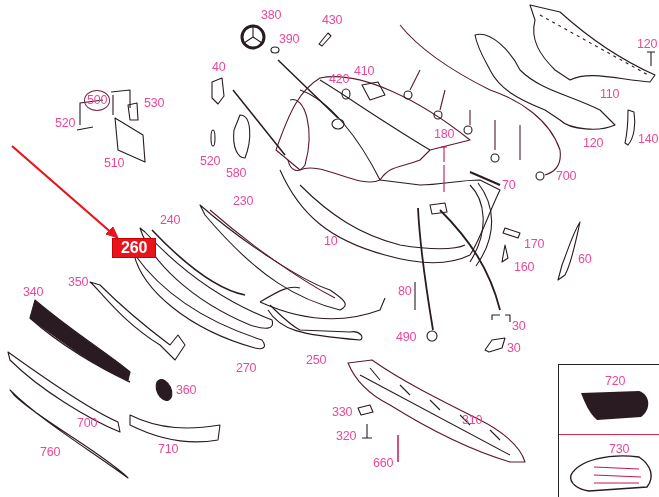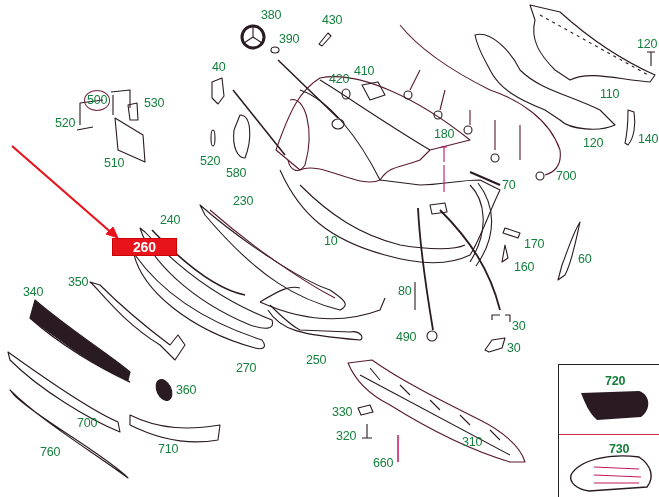--- a/index.html
+++ b/index.html
@@ -1,29 +1,29 @@
 <!DOCTYPE html>
 <html><head>
 <meta charset="utf-8">
 <style>
   html, body { margin: 0; padding: 0; background: #ffffff; }
   body { width: 659px; height: 497px; position: relative; overflow: hidden;
          font-family: "Liberation Sans", sans-serif; }
   #diagram { position: absolute; left: 0; top: 0; width: 659px; height: 497px; }
   .part-svg { position: absolute; left: 0; top: 0; width: 659px; height: 497px; }
-  .lbl { position: absolute; font-size: 12.5px; color: #15803d; line-height: 1; white-space: nowrap;
+  .lbl { position: absolute; font-size: 12.5px; color: #ec4899; line-height: 1; white-space: nowrap;
          letter-spacing: -0.2px; cursor: pointer; }
-  .lbl.highlight { background: #e8141b; color: #ffffff; font-weight: bold; padding: 1px 20px;
-                   border: 1px solid #c00; font-size: 14px; }
+  .lbl.highlight { background: #e8141b; color: #ffffff; font-weight: bold; padding: 1px 8px;
+                   border: 1px solid #c00; font-size: 16px; }
   .lbl.circled { border: 1px solid #7a2a44; border-radius: 50%; padding: 3px 2px; }
   .inset { position: absolute; left: 558px; top: 364px; width: 104px; height: 136px;
            border-left: 1px solid #222; border-top: 1px solid #222; background: #fff; }
   .inset-divider { position: absolute; left: 0; top: 69px; width: 104px; height: 0;
                    border-top: 1.5px solid #d62a4e; }
-  .inset .lbl { position: absolute; font-weight: bold; }
+  .inset .lbl { position: absolute; }
 </style>
 </head>
 <body>
 
 <div id="diagram">
 
   <svg class="part-svg" viewBox="0 0 659 497">
     <g fill="none" stroke="#2a1a22" stroke-width="1.1" stroke-linejoin="round">
 
       <g>
@@ -148,21 +148,21 @@
   <span class="lbl" style="left:583px;top:137px">120</span>
   <span class="lbl" style="left:638px;top:133px">140</span>
   <span class="lbl" style="left:514px;top:261px">160</span>
   <span class="lbl" style="left:524px;top:238px">170</span>
   <span class="lbl" style="left:434px;top:128px">180</span>
   <span class="lbl" style="left:233px;top:195px">230</span>
   <span class="lbl" style="left:160px;top:214px">240</span>
   <span class="lbl" style="left:306px;top:354px">250</span>
   <span class="lbl highlight" style="left:112px;top:238px">260</span>
   <span class="lbl" style="left:236px;top:362px">270</span>
-  <span class="lbl" style="left:462px;top:436px">310</span>
+  <span class="lbl" style="left:462px;top:414px">310</span>
   <span class="lbl" style="left:336px;top:430px">320</span>
   <span class="lbl" style="left:332px;top:406px">330</span>
   <span class="lbl" style="left:23px;top:286px">340</span>
   <span class="lbl" style="left:68px;top:276px">350</span>
   <span class="lbl" style="left:176px;top:384px">360</span>
   <span class="lbl" style="left:261px;top:9px">380</span>
   <span class="lbl" style="left:279px;top:33px">390</span>
   <span class="lbl" style="left:556px;top:170px">700</span>
   <span class="lbl" style="left:354px;top:65px">410</span>
   <span class="lbl" style="left:329px;top:73px">420</span>

